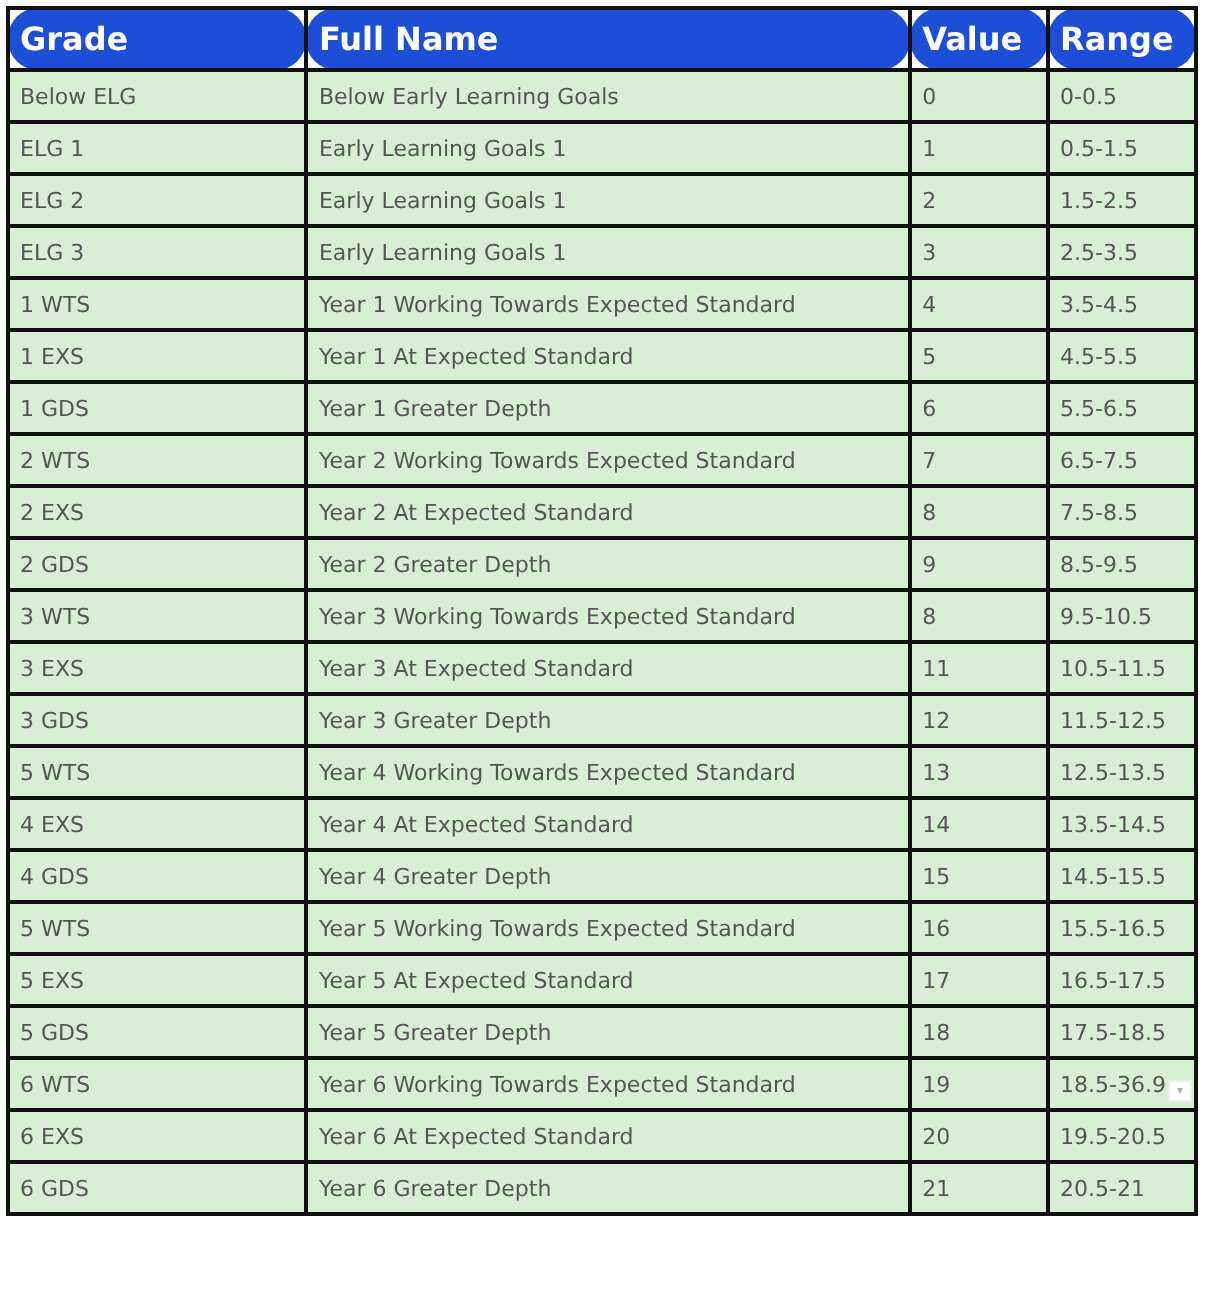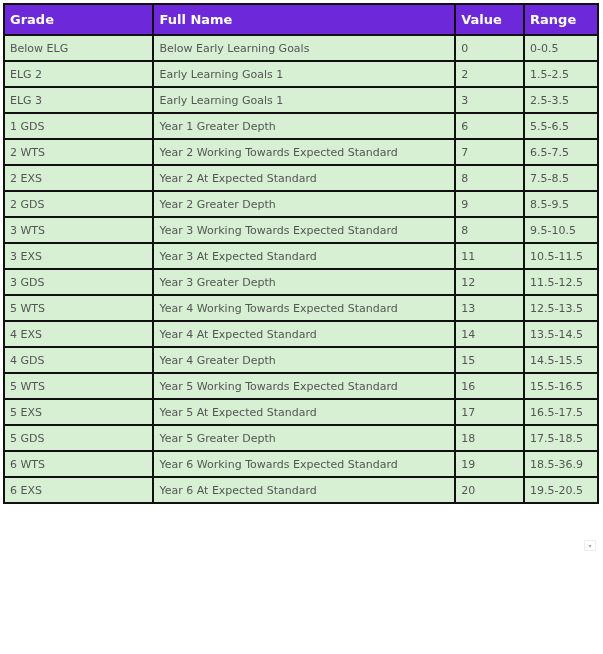--- a/index.html
+++ b/index.html
@@ -1,19 +1,19 @@
 <!DOCTYPE html>
 <html><head>
 <meta charset="utf-8">
 <style>
   html, body { margin:0; padding:0; background:#ffffff; }
   body { width:603px; height:654px; overflow:hidden; font-family:"DejaVu Sans", sans-serif; }
   table { position:absolute; left:3px; top:3px; border-collapse:collapse; width:596px; }
   th, td { border:2px solid #111; padding:0 0 0 5px; text-align:left; }
-  th { background:#6d28d9; color:#fff; font-weight:bold; font-size:13px; height:29px; }
+  th { background:#1d4ed8; color:#fff; font-weight:bold; font-size:16px; height:29px;border-radius:15px; }
   td { background:#d7f0d4; color:#555; font-size:11px; height:24px; }
   col.c1 { width:150px; } col.c2 { width:303px; } col.c3 { width:69px; } col.c4 { width:74px; }
   .marker { position:absolute; left:584px; top:540px; width:10px; height:9px; background:#fff; border:1px solid #eee; font-size:6px; color:#aaa; text-align:center; line-height:9px; }
 </style>
 </head>
 <body>
 
 <table>
   <colgroup>
       <col class="c1">
@@ -30,30 +30,48 @@
     </tr>
   </thead>
   <tbody id="tbody">
       <tr>
         <td>Below ELG</td>
         <td>Below Early Learning Goals</td>
         <td>0</td>
         <td>0-0.5</td>
       </tr>
       <tr>
+        <td>ELG 1</td>
+        <td>Early Learning Goals 1</td>
+        <td>1</td>
+        <td>0.5-1.5</td>
+      </tr>
+      <tr>
         <td>ELG 2</td>
         <td>Early Learning Goals 1</td>
         <td>2</td>
         <td>1.5-2.5</td>
       </tr>
       <tr>
         <td>ELG 3</td>
         <td>Early Learning Goals 1</td>
         <td>3</td>
         <td>2.5-3.5</td>
+      </tr>
+      <tr>
+        <td>1 WTS</td>
+        <td>Year 1 Working Towards Expected Standard</td>
+        <td>4</td>
+        <td>3.5-4.5</td>
+      </tr>
+      <tr>
+        <td>1 EXS</td>
+        <td>Year 1 At Expected Standard</td>
+        <td>5</td>
+        <td>4.5-5.5</td>
       </tr>
       <tr>
         <td>1 GDS</td>
         <td>Year 1 Greater Depth</td>
         <td>6</td>
         <td>5.5-6.5</td>
       </tr>
       <tr>
         <td>2 WTS</td>
         <td>Year 2 Working Towards Expected Standard</td>
@@ -131,15 +149,21 @@
         <td>Year 6 Working Towards Expected Standard</td>
         <td>19</td>
         <td>18.5-36.9</td>
       </tr>
       <tr>
         <td>6 EXS</td>
         <td>Year 6 At Expected Standard</td>
         <td>20</td>
         <td>19.5-20.5</td>
       </tr>
+      <tr>
+        <td>6 GDS</td>
+        <td>Year 6 Greater Depth</td>
+        <td>21</td>
+        <td>20.5-21</td>
+      </tr>
     </tbody>
 </table>
 <div class="marker">▾</div>
 
 </body></html>

